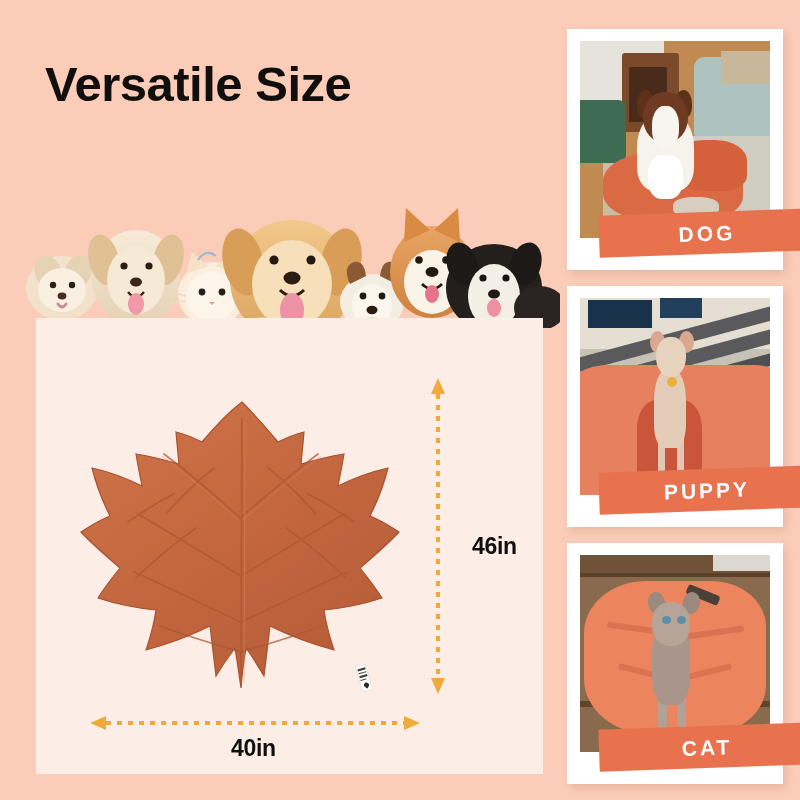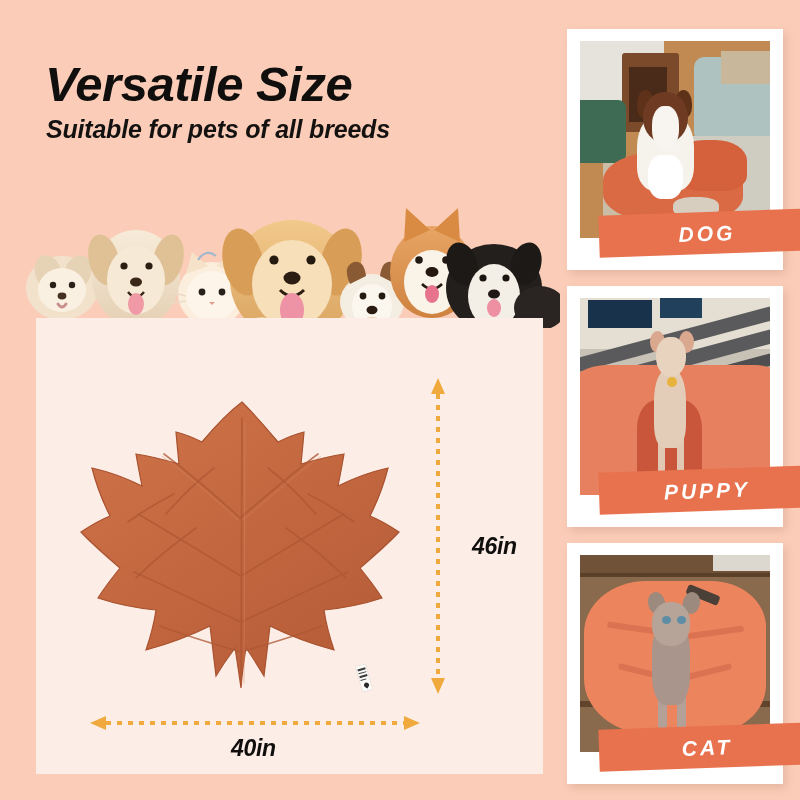--- a/index.html
+++ b/index.html
@@ -3,21 +3,21 @@
 <meta charset="utf-8">
 <style>
   * { margin:0; padding:0; box-sizing:border-box; }
   html,body { width:800px; height:800px; }
   body {
     font-family:"Liberation Sans", sans-serif;
     background:#FBCDB8;
     position:relative;
     overflow:hidden;
   }
-  .stage { position:absolute; inset:0; width:800px; height:800px;font-style:italic; }
+  .stage { position:absolute; inset:0; width:800px; height:800px; }
 
   
   .headline {
     position:absolute; left:45px; top:60px;
     font-size:49px; font-weight:bold; color:#100F0D;
     letter-spacing:-0.5px; line-height:1;
     white-space:nowrap;
   }
   .subhead {
     position:absolute; left:46px; top:116px;
@@ -179,21 +179,20 @@
              border-radius:3px; transform:rotate(22deg); }
   .c-legL  { left:41%; top:68%; width:5%; height:20%; background:#B3A096; border-radius:3px; }
   .c-legR  { left:51%; top:68%; width:5%; height:20%; background:#B3A096; border-radius:3px; }
 </style>
 </head>
 <body>
 
 <div class="stage">
 
   <div class="headline">Versatile Size</div>
-  <div class="subhead">Suitable for pets of all breeds</div>
 
   <div class="pets">
     <svg width="560" height="160" viewBox="0 0 560 160" aria-hidden="true">
       <defs>
         <linearGradient id="gold" x1="0" y1="0" x2="0" y2="1">
           <stop offset="0" stop-color="#F2C98B"></stop>
             <stop offset="1" stop-color="#D9A35F"></stop>
         </linearGradient>
         <linearGradient id="cream" x1="0" y1="0" x2="0" y2="1">
           <stop offset="0" stop-color="#F7EBD9"></stop>

